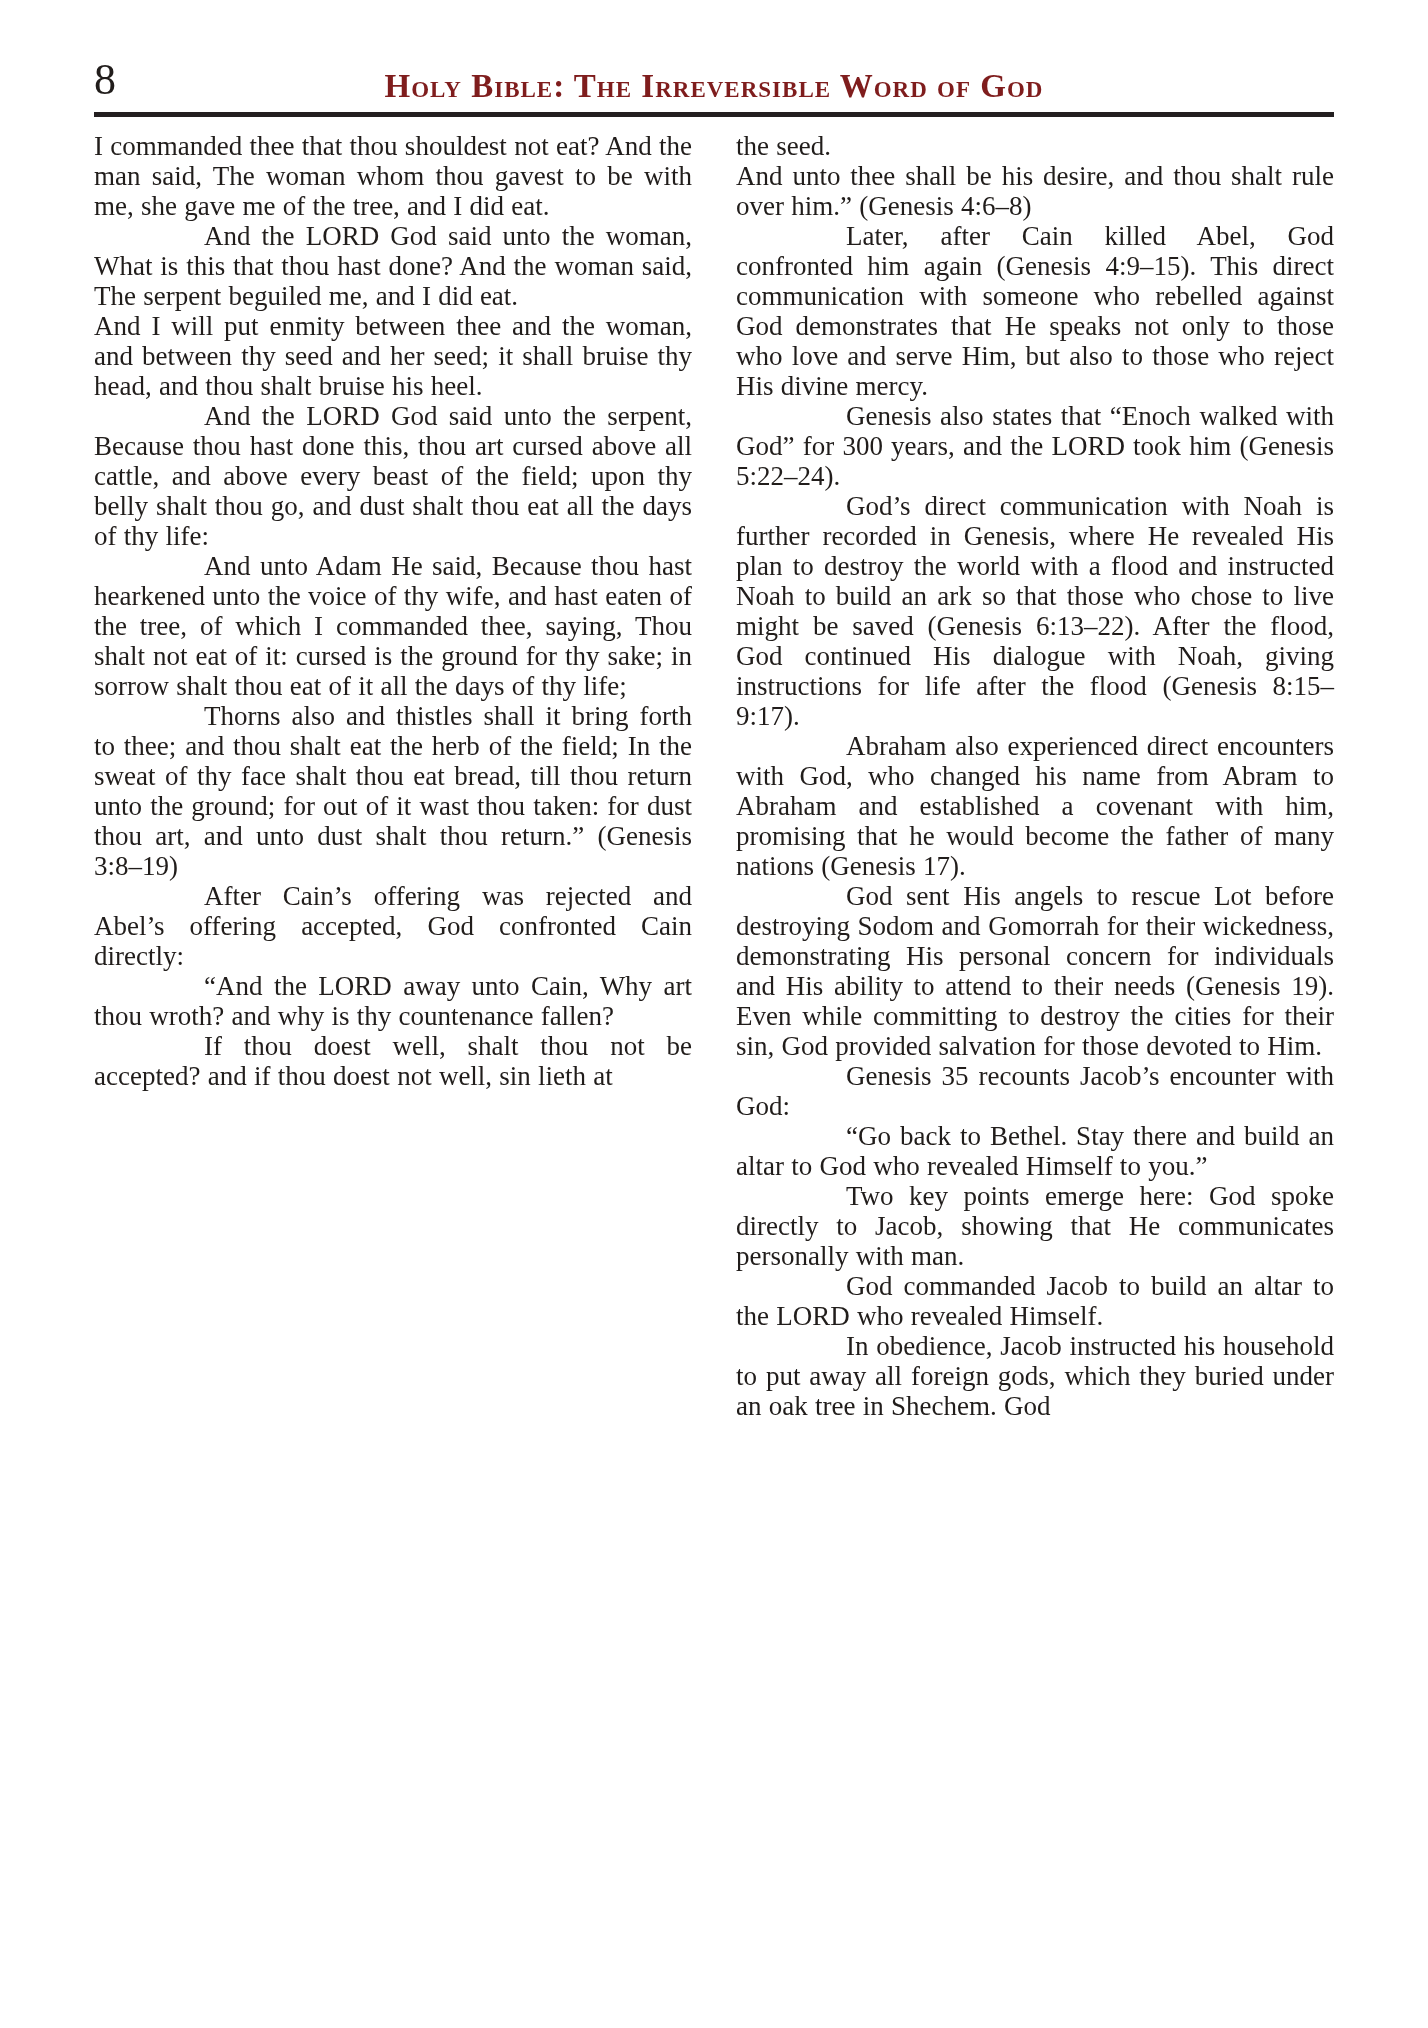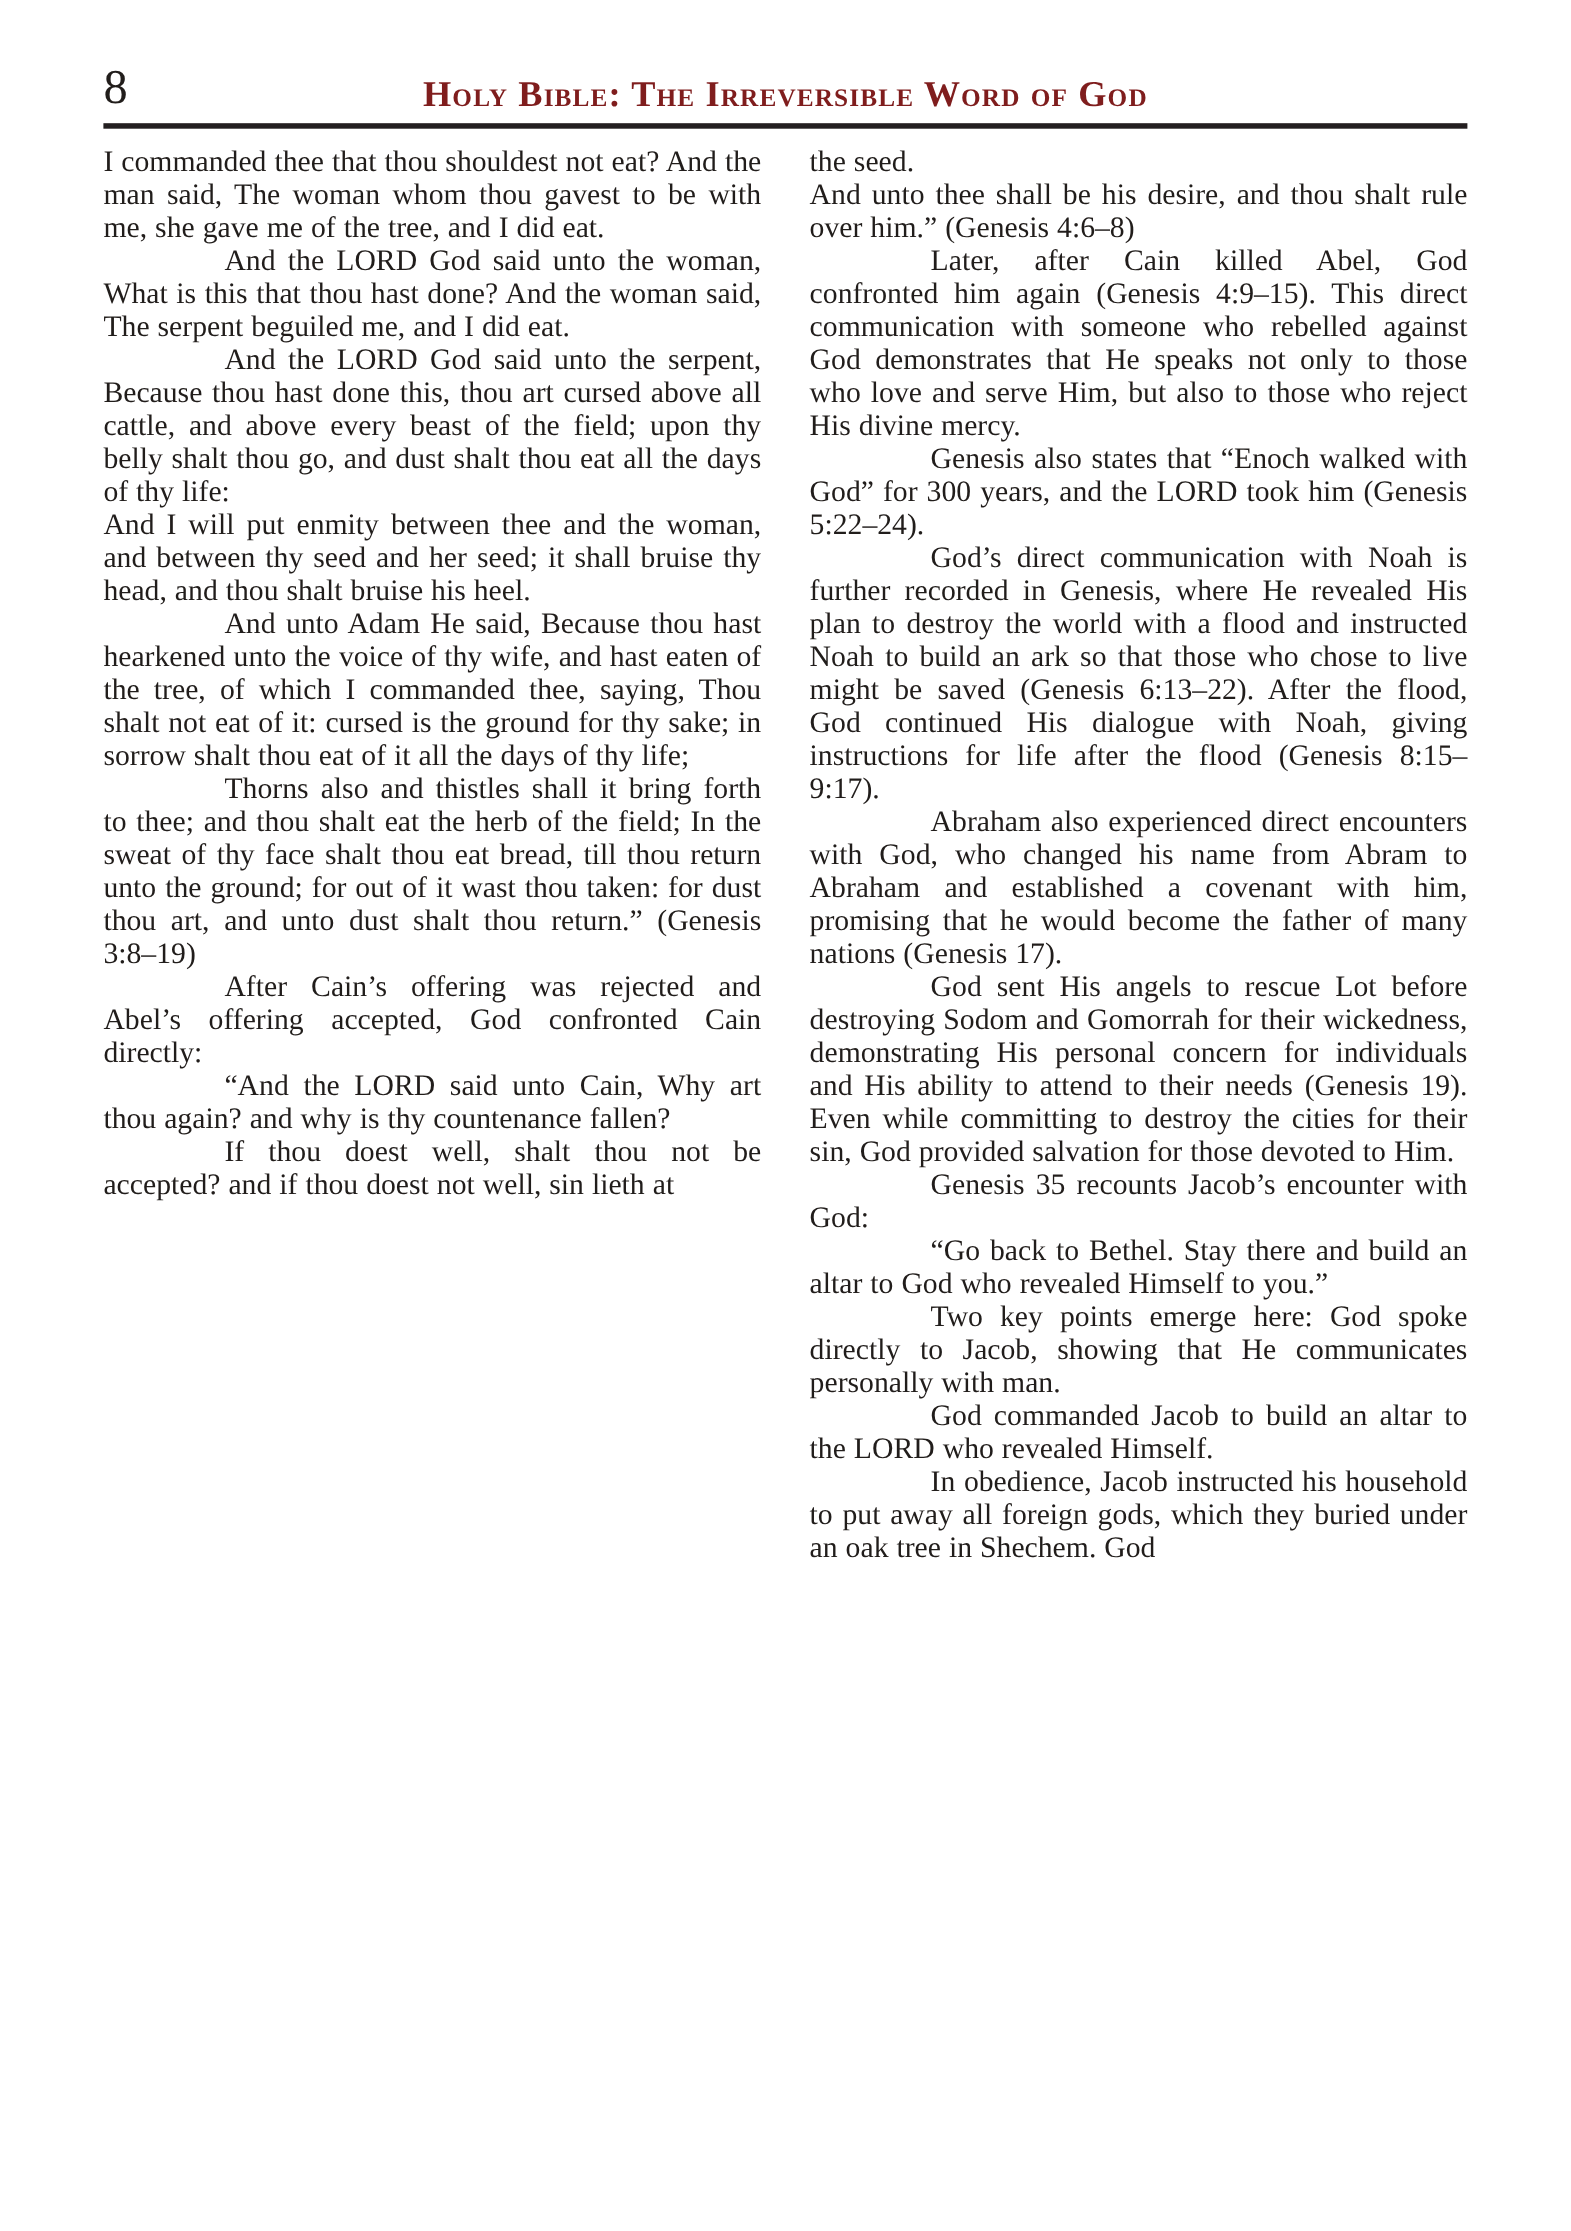--- a/index.html
+++ b/index.html
@@ -81,26 +81,26 @@
 
   <div class="page-title">Holy Bible: The Irreversible Word of God</div>
 
   <div class="header-rule"></div>
 
   <div class="columns">
 
     <div class="col">
       <p class="para">I commanded thee that thou shouldest not eat? And the man said, The woman whom thou gavest to be with me, she gave me of the tree, and I did eat.</p>
       <p class="para indent">And the LORD God said unto the woman, What is this that thou hast done? And the woman said, The serpent beguiled me, and I did eat.</p>
+      <p class="para">And I will put enmity between thee and the woman, and between thy seed and her seed; it shall bruise thy head, and thou shalt bruise his heel.</p>
       <p class="para indent">And the LORD God said unto the serpent, Because thou hast done this, thou art cursed above all cattle, and above every beast of the field; upon thy belly shalt thou go, and dust shalt thou eat all the days of thy life:</p>
-      <p class="para">And I will put enmity between thee and the woman, and between thy seed and her seed; it shall bruise thy head, and thou shalt bruise his heel.</p>
       <p class="para indent">And unto Adam He said, Because thou hast hearkened unto the voice of thy wife, and hast eaten of the tree, of which I commanded thee, saying, Thou shalt not eat of it: cursed is the ground for thy sake; in sorrow shalt thou eat of it all the days of thy life;</p>
       <p class="para indent">Thorns also and thistles shall it bring forth to thee; and thou shalt eat the herb of the field; In the sweat of thy face shalt thou eat bread, till thou return unto the ground; for out of it wast thou taken: for dust thou art, and unto dust shalt thou return.” (Genesis 3:8–19)</p>
       <p class="para indent">After Cain’s offering was rejected and Abel’s offering accepted, God confronted Cain directly:</p>
-      <p class="para indent">“And the LORD said unto Cain, Why art thou again? and why is thy countenance fallen?</p>
+      <p class="para indent">“And the LORD away unto Cain, Why art thou wroth? and why is thy countenance fallen?</p>
       <p class="para indent">If thou doest well, shalt thou not be accepted? and if thou doest not well, sin lieth at</p>
     </div>
 
     <div class="col">
       <p class="para">the seed.</p>
       <p class="para">And unto thee shall be his desire, and thou shalt rule over him.” (Genesis 4:6–8)</p>
       <p class="para indent">Later, after Cain killed Abel, God confronted him again (Genesis 4:9–15). This direct communication with someone who rebelled against God demonstrates that He speaks not only to those who love and serve Him, but also to those who reject His divine mercy.</p>
       <p class="para indent">Genesis also states that “Enoch walked with God” for 300 years, and the LORD took him (Genesis 5:22–24).</p>
       <p class="para indent">God’s direct communication with Noah is further recorded in Genesis, where He revealed His plan to destroy the world with a flood and instructed Noah to build an ark so that those who chose to live might be saved (Genesis 6:13–22). After the flood, God continued His dialogue with Noah, giving instructions for life after the flood (Genesis 8:15–9:17).</p>
       <p class="para indent">Abraham also experienced direct encounters with God, who changed his name from Abram to Abraham and established a covenant with him, promising that he would become the father of many nations (Genesis 17).</p>

